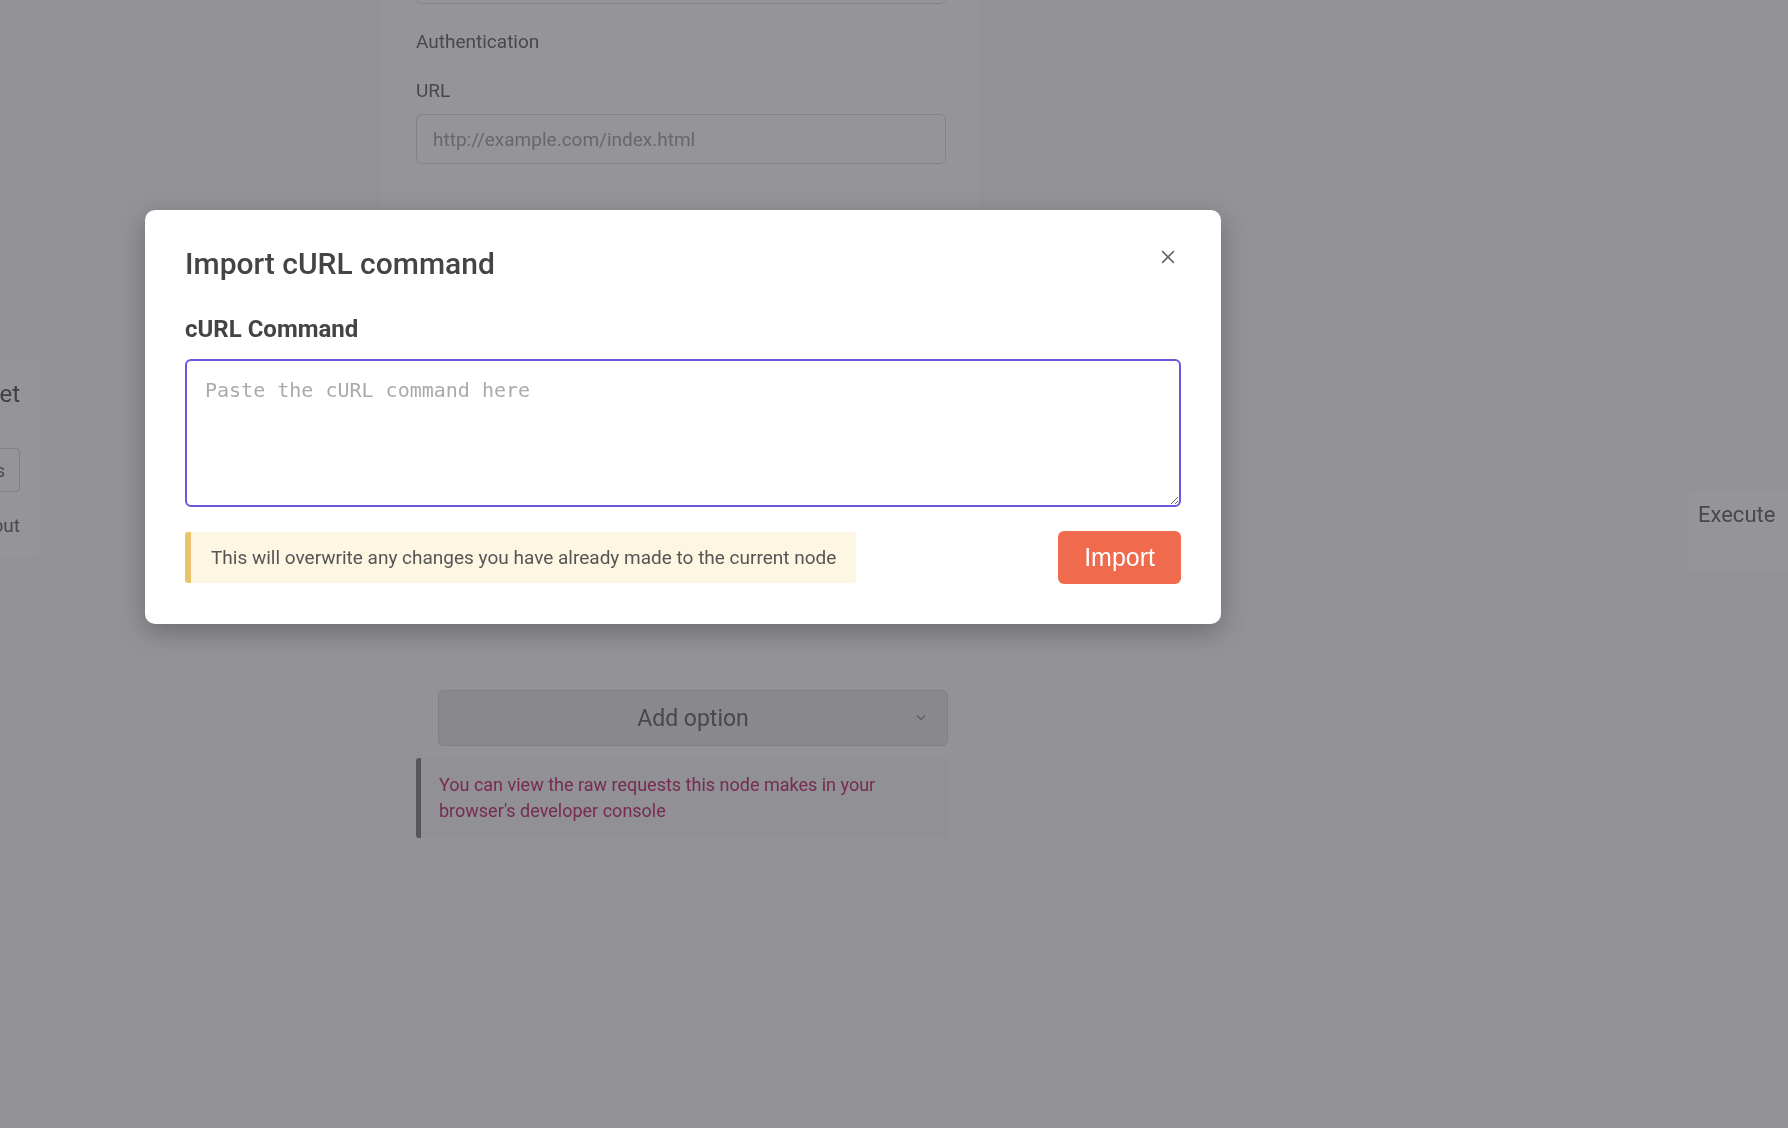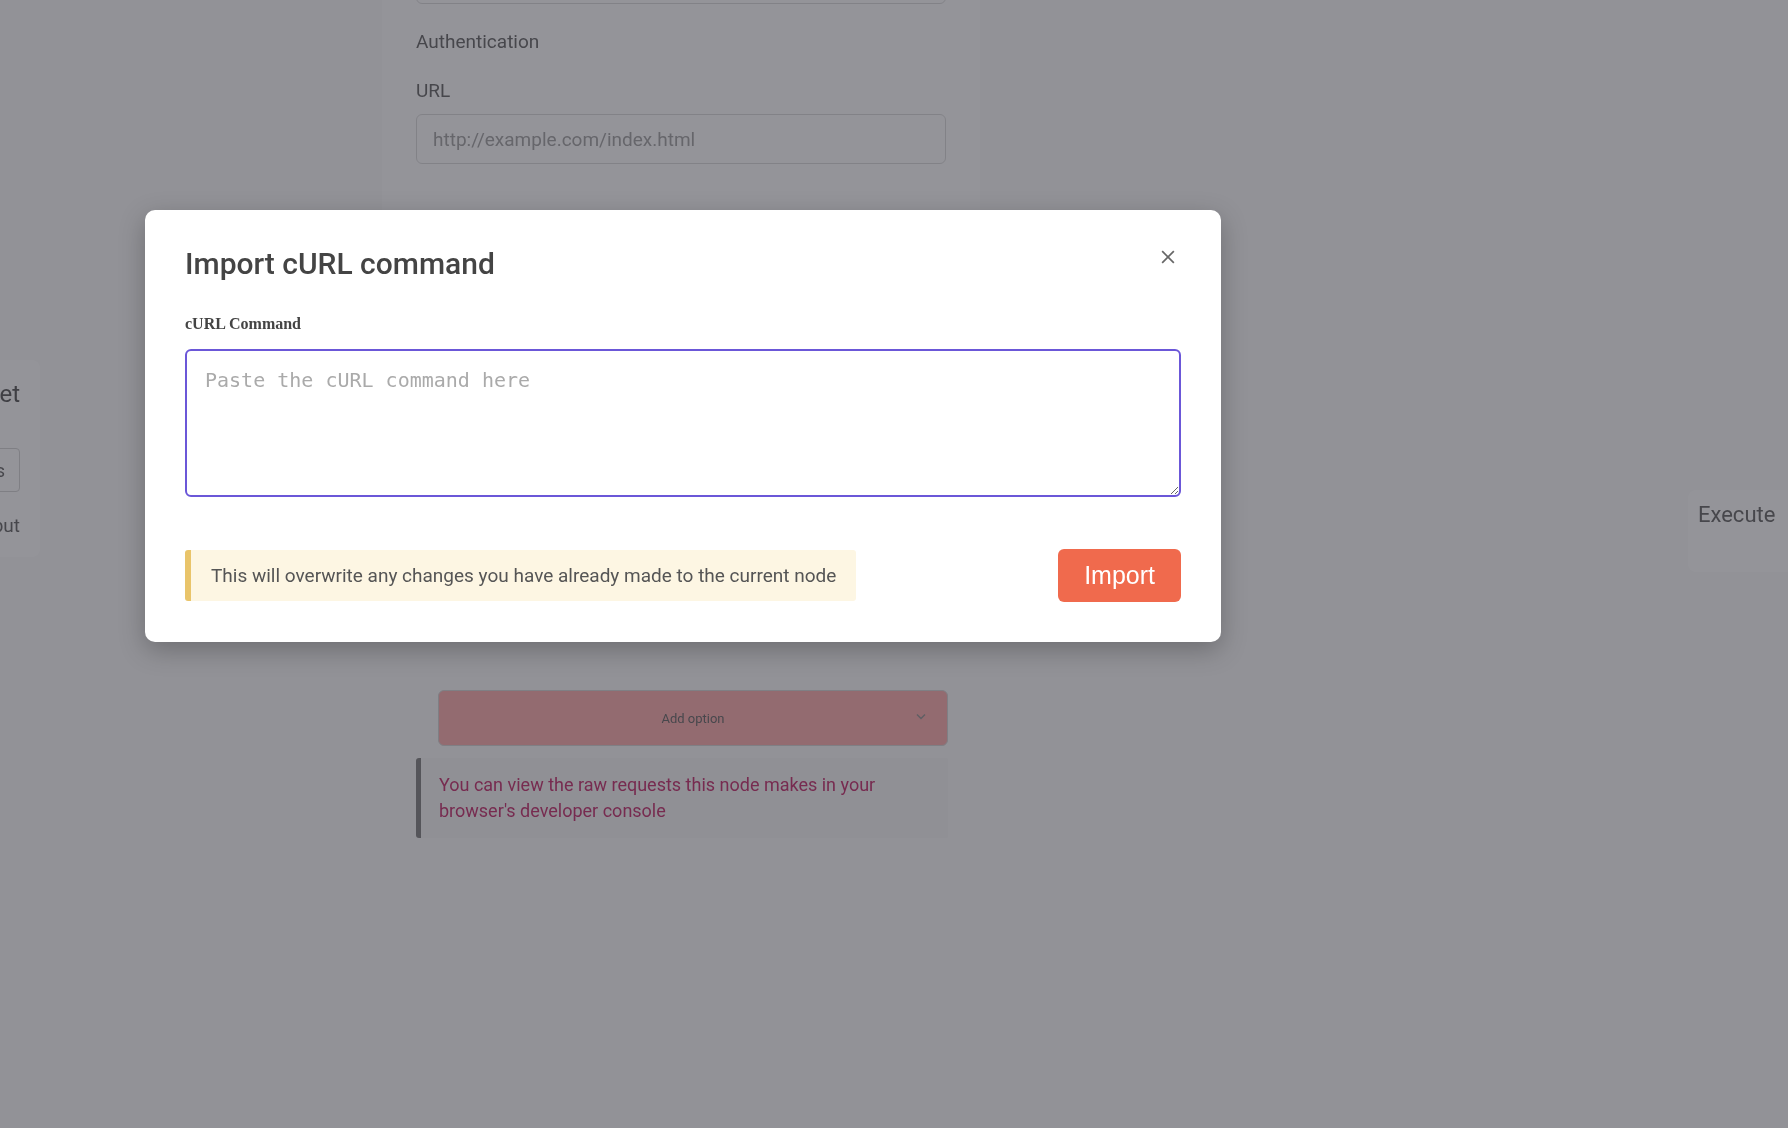--- a/index.html
+++ b/index.html
@@ -56,25 +56,25 @@
   .chev svg path { stroke: #888; stroke-width: 2; fill: none; }
 
   .bg-add-option {
     position: absolute;
     left: 438px;
     top: 690px;
     width: 510px;
     height: 56px;
     border: 1px solid #d0d0d0;
     border-radius: 6px;
-    background: #fca5a5;
+    background: #e5e5e5;
     display: flex;
     align-items: center;
     justify-content: center;
-    font-size: 13px;
+    font-size: 23px;
     color: #555;
   }
   .bg-add-option .chev {
     position: absolute;
     right: 18px;
     top: 50%;
     transform: translateY(-50%);
   }
 
   .bg-hint-box {
@@ -176,46 +176,45 @@
     cursor: pointer;
     color: #666;
     display: flex;
     align-items: center;
     justify-content: center;
   }
   .modal-close svg { width: 20px; height: 20px; }
   .modal-close svg line { stroke: #666; stroke-width: 2; }
 
   .field-label {
-    font-size: 16px;
+    font-size: 24px;
     font-weight: 700;
     color: #444;
     margin-bottom: 16px;
-    font-family: Liberation Serif, serif;
   }
 
   .curl-textarea {
     width: 100%;
     height: 148px;
     border: 2px solid #6b57d8;
     border-radius: 6px;
     padding: 14px 18px;
     font-family: "Menlo", "Consolas", monospace;
     font-size: 20px;
     color: #333;
     resize: both;
     outline: none;
     line-height: 1.5;
   }
   .curl-textarea::placeholder {
     color: #aaa;
   }
 
   .modal-footer {
-    margin-top: 48px;
+    margin-top: 20px;
     display: flex;
     justify-content: space-between;
     align-items: center;
     gap: 16px;
   }
 
   .warning-box {
     background: #fdf6e3;
     border-left: 6px solid #e9c46a;
     border-radius: 3px;

